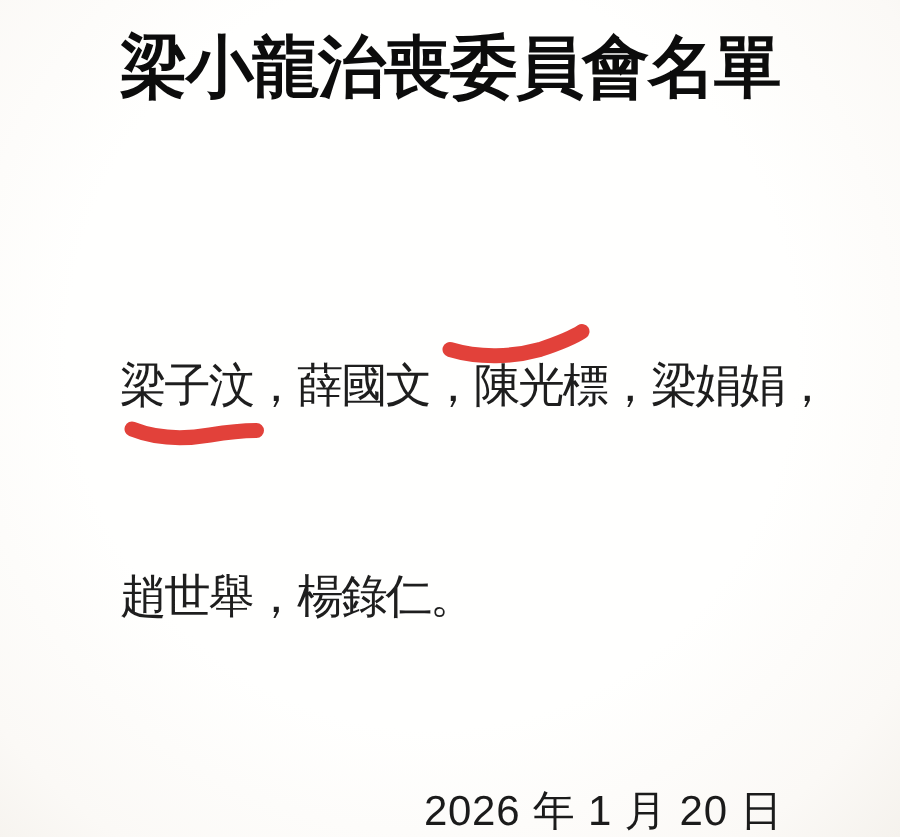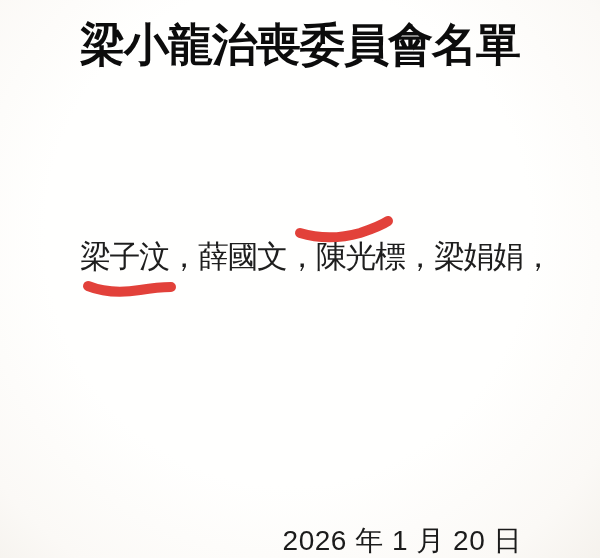--- a/index.html
+++ b/index.html
@@ -63,20 +63,21 @@
 <body>
 
 <div class="page">
 
   <div class="title">梁小龍治喪委員會名單</div>
 
   <div class="name-line line-1">梁子汶，薛國文，陳光標，梁娟娟，</div>
 
 
 
+  <div class="name-line line-4">趙世舉，楊錄仁。</div>
 
   <div class="date">2026 年 1 月 20 日</div>
 
   <svg class="annotation-layer" viewBox="0 0 600 558" xmlns="http://www.w3.org/2000/svg">
     <path d="M300,233 C320,239 342,238 360,233 C372,229 382,225 388,221" fill="none" stroke="#e2413a" stroke-width="10" stroke-linecap="round"></path>
     <path d="M88,286 C103,292 122,293 140,290 C152,288 163,287 171,287" fill="none" stroke="#e2413a" stroke-width="10" stroke-linecap="round"></path>
   </svg>
 
 </div>
 

